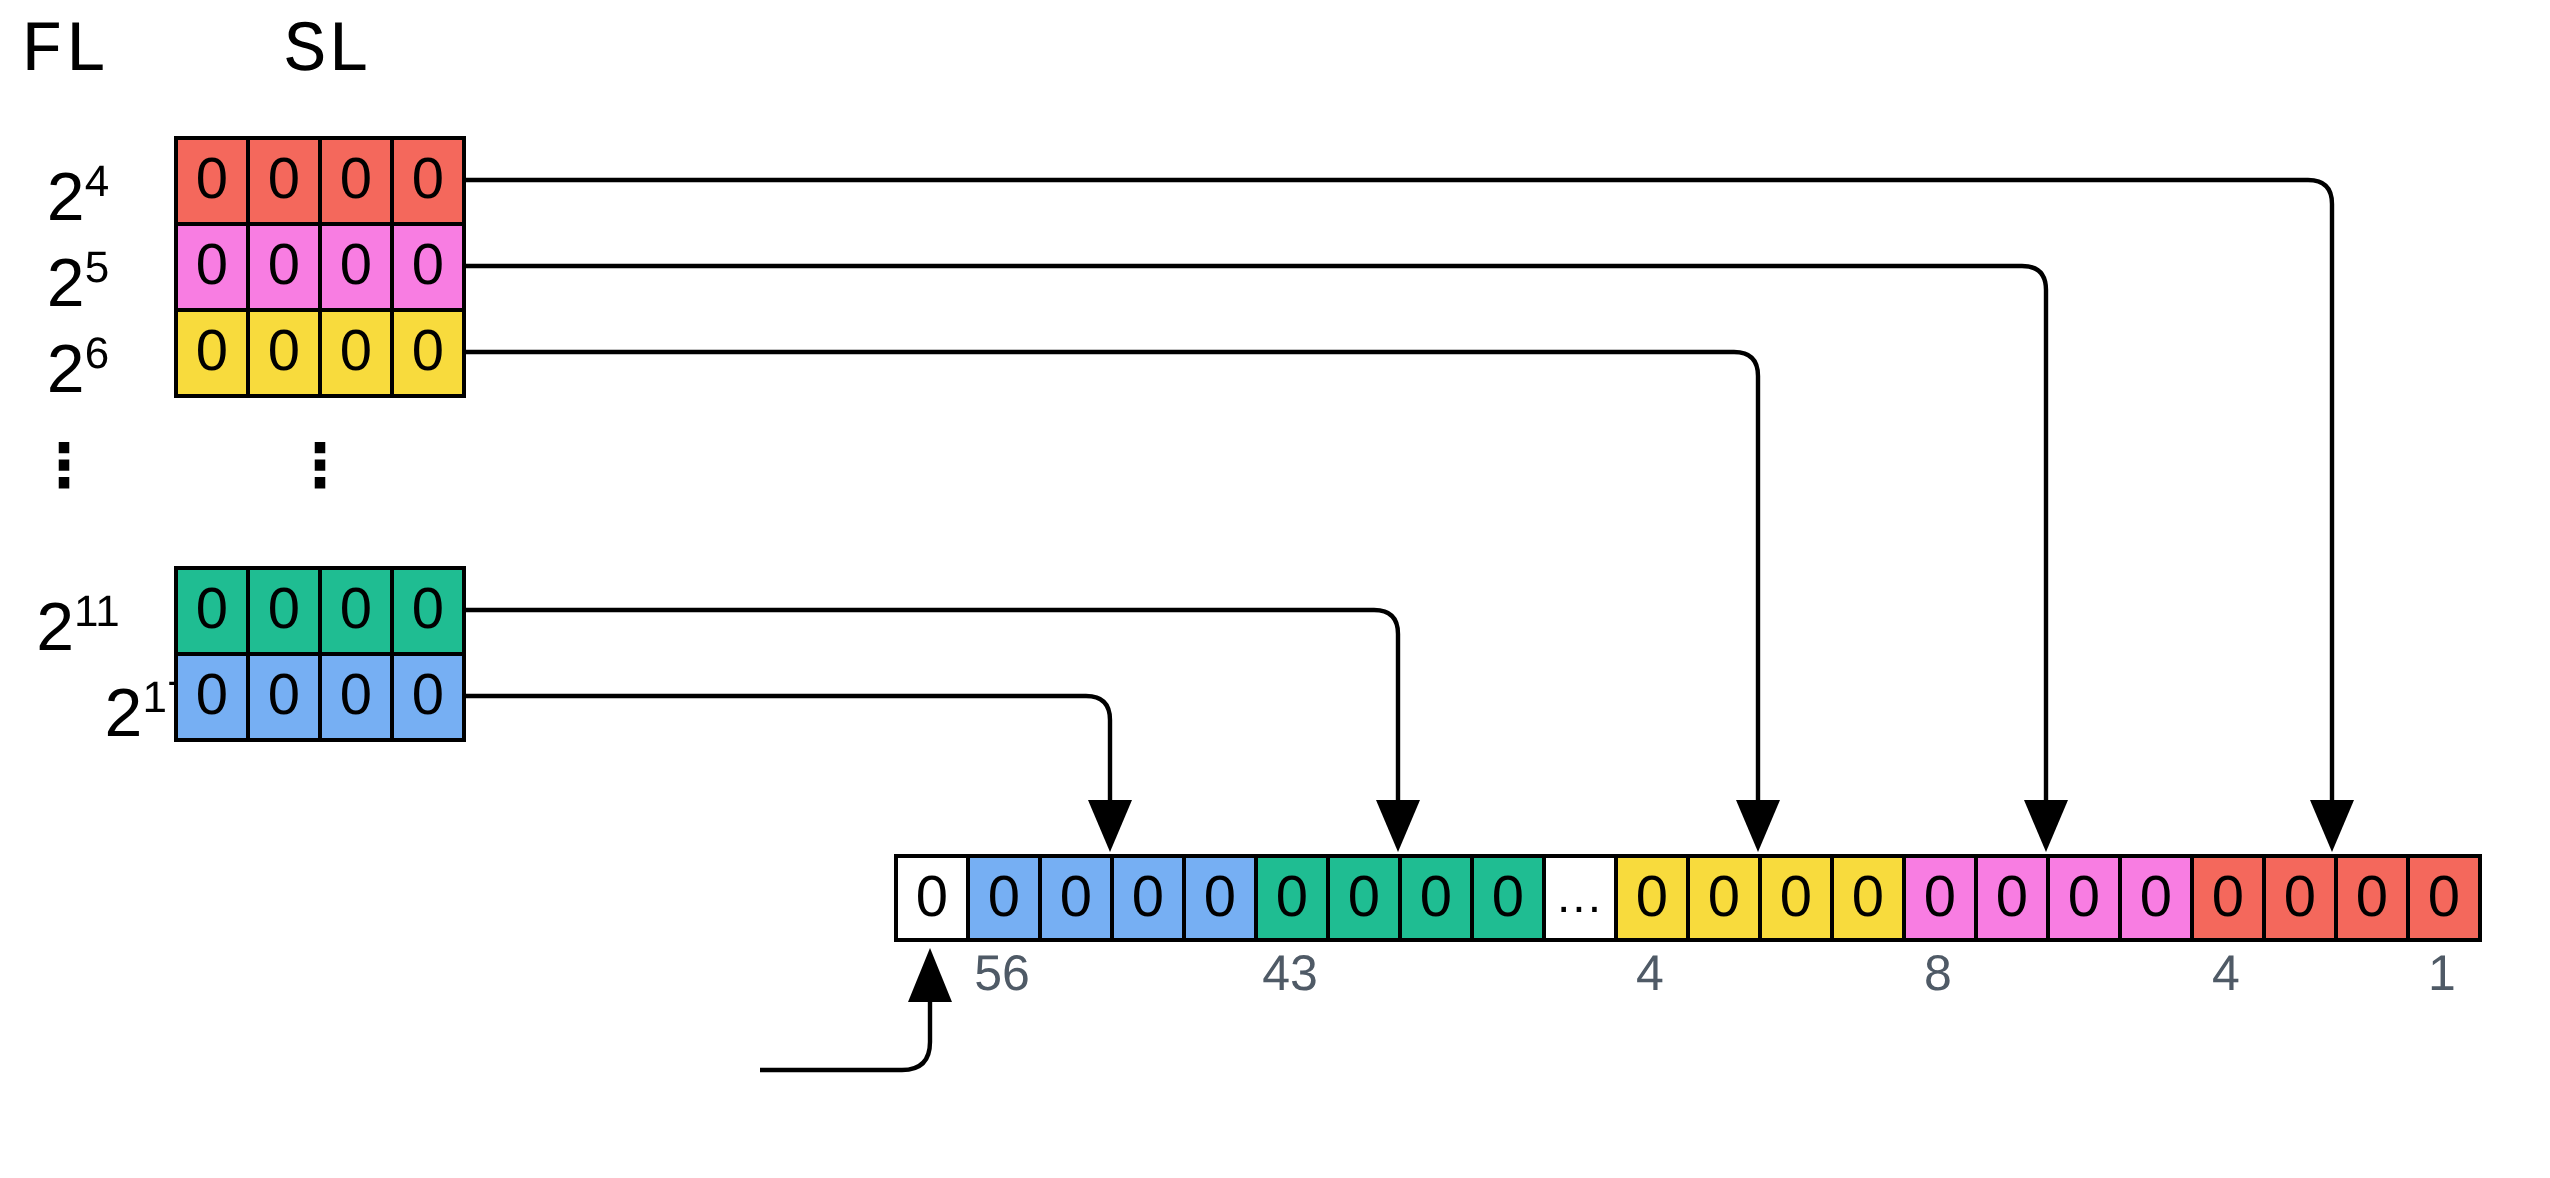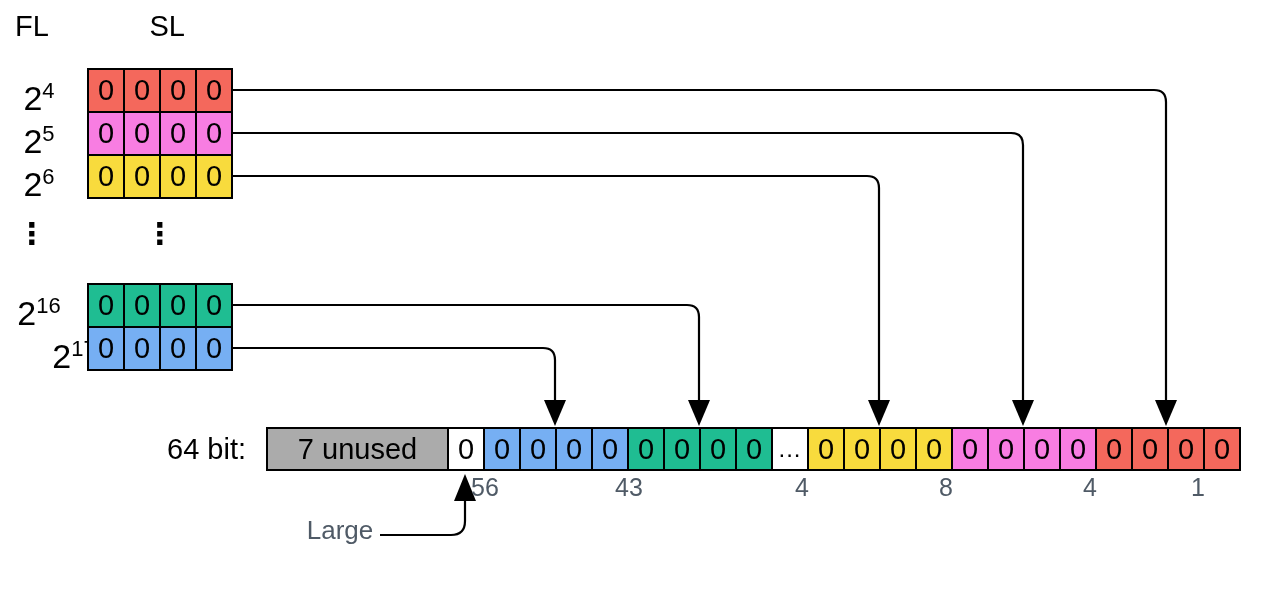--- a/index.html
+++ b/index.html
@@ -1,20 +1,20 @@
 <!DOCTYPE html>
 <html style="--c-red: #F4685C; --c-pink: #F87DE2; --c-yellow: #F8DB3D; --c-green: #1FBD92; --c-blue: #76AFF3; --c-gray: #ABABAB; --c-white: #FFFFFF; --c-muted: #4F5A66;"><head>
 <meta charset="utf-8">
 <style>
   html,body{margin:0;padding:0;background:#fff;}
   #canvas{
     position:relative;width:1275px;height:589px;background:#ffffff;
     font-family:"Liberation Sans","DejaVu Sans",sans-serif;overflow:hidden;color:#000;
   }
-  .hdr{position:absolute;top:8px;height:36px;line-height:36px;font-size:29px;text-align:center;}
+  .hdr{position:absolute;top:8px;height:36px;line-height:36px;font-size:36px;text-align:center;font-family:Liberation Mono, monospace;}
   #fl-hdr{left:4px;width:56px;}
   #sl-hdr{left:129px;width:56px;text-align:right;}
   .row-label{
     position:absolute;left:0;width:78px;height:45px;line-height:45px;
     text-align:center;font-size:34px;white-space:nowrap;
   }
   .row-label .exp{font-size:22px;vertical-align:12px;}
   .grid-row{position:absolute;left:87px;display:flex;}
   .cell{
     width:38px;height:45px;border:2px solid #000;box-sizing:border-box;
@@ -37,21 +37,21 @@
   #unused-box{
     position:absolute;left:266px;top:427px;width:183px;height:44px;
     background:var(--c-gray);border:2px solid #000;box-sizing:border-box;
     display:flex;align-items:center;justify-content:center;font-size:29px;
   }
   #bit-cells{position:absolute;left:447px;top:427px;display:flex;}
   #bit-cells .cell{height:44px;}
   #bit-cells .cell.dots-cell{font-size:24px;letter-spacing:1px;}
   .tick{
     position:absolute;top:474px;width:60px;height:26px;line-height:26px;
-    text-align:left;font-size:25px;color:var(--c-muted);
+    text-align:center;font-size:25px;color:var(--c-muted);
   }
   #large-label{
     position:absolute;left:295px;top:513px;width:90px;
     text-align:center;font-size:26px;line-height:35px;color:var(--c-muted);
   }
 </style>
 </head>
 <body>
 
 <div id="canvas">
@@ -74,21 +74,21 @@
         <div class="cell" style="background: rgb(248, 125, 226);">0</div>
         <div class="cell" style="background: rgb(248, 125, 226);">0</div>
       </div>
       <div class="row-label" style="top: 154px;"><span>2</span><span class="exp">6</span></div>
       <div class="grid-row" style="top: 154px;">
         <div class="cell" style="background: rgb(248, 219, 61);">0</div>
         <div class="cell" style="background: rgb(248, 219, 61);">0</div>
         <div class="cell" style="background: rgb(248, 219, 61);">0</div>
         <div class="cell" style="background: rgb(248, 219, 61);">0</div>
       </div>
-      <div class="row-label" style="top: 283px;"><span>2</span><span class="exp">16</span></div>
+      <div class="row-label" style="top: 283px;"><span>2</span><span class="exp">11</span></div>
       <div class="grid-row" style="top: 283px;">
         <div class="cell" style="background: rgb(31, 189, 146);">0</div>
         <div class="cell" style="background: rgb(31, 189, 146);">0</div>
         <div class="cell" style="background: rgb(31, 189, 146);">0</div>
         <div class="cell" style="background: rgb(31, 189, 146);">0</div>
       </div>
       <div class="row-label" style="top: 326px; margin-left: 35px;"><span>2</span><span class="exp">17</span></div>
       <div class="grid-row" style="top: 326px;">
         <div class="cell" style="background: rgb(118, 175, 243);">0</div>
         <div class="cell" style="background: rgb(118, 175, 243);">0</div>
@@ -112,25 +112,21 @@
     <g fill="#000" stroke="none">
       <polygon points="1155,400 1177,400 1166,426"></polygon>
       <polygon points="1012,400 1034,400 1023,426"></polygon>
       <polygon points="868,400 890,400 879,426"></polygon>
       <polygon points="688,400 710,400 699,426"></polygon>
       <polygon points="544,400 566,400 555,426"></polygon>
       <polygon points="454,501 476,501 465,474"></polygon>
     </g>
   </svg>
 
-  <div id="bit-label">64 bit:</div>
 
-  <div id="unused-box">
-    <span>7 unused</span>
-  </div>
 
   <div id="bit-cells">
       <div class="cell" style="background: rgb(255, 255, 255);">0</div>
       <div class="cell" style="background: rgb(118, 175, 243);">0</div>
       <div class="cell" style="background: rgb(118, 175, 243);">0</div>
       <div class="cell" style="background: rgb(118, 175, 243);">0</div>
       <div class="cell" style="background: rgb(118, 175, 243);">0</div>
       <div class="cell" style="background: rgb(31, 189, 146);">0</div>
       <div class="cell" style="background: rgb(31, 189, 146);">0</div>
       <div class="cell" style="background: rgb(31, 189, 146);">0</div>
@@ -153,16 +149,15 @@
   <div id="ticks-layer">
       <div class="tick" style="left: 471px;">56</div>
       <div class="tick" style="left: 615px;">43</div>
       <div class="tick" style="left: 795px;">4</div>
       <div class="tick" style="left: 939px;">8</div>
       <div class="tick" style="left: 1083px;">4</div>
       <div class="tick" style="left: 1191px;">1</div>
     </div>
 
   <div id="large-label">
-    <div>Large</div>
   </div>
 
 </div>
 
 </body></html>

